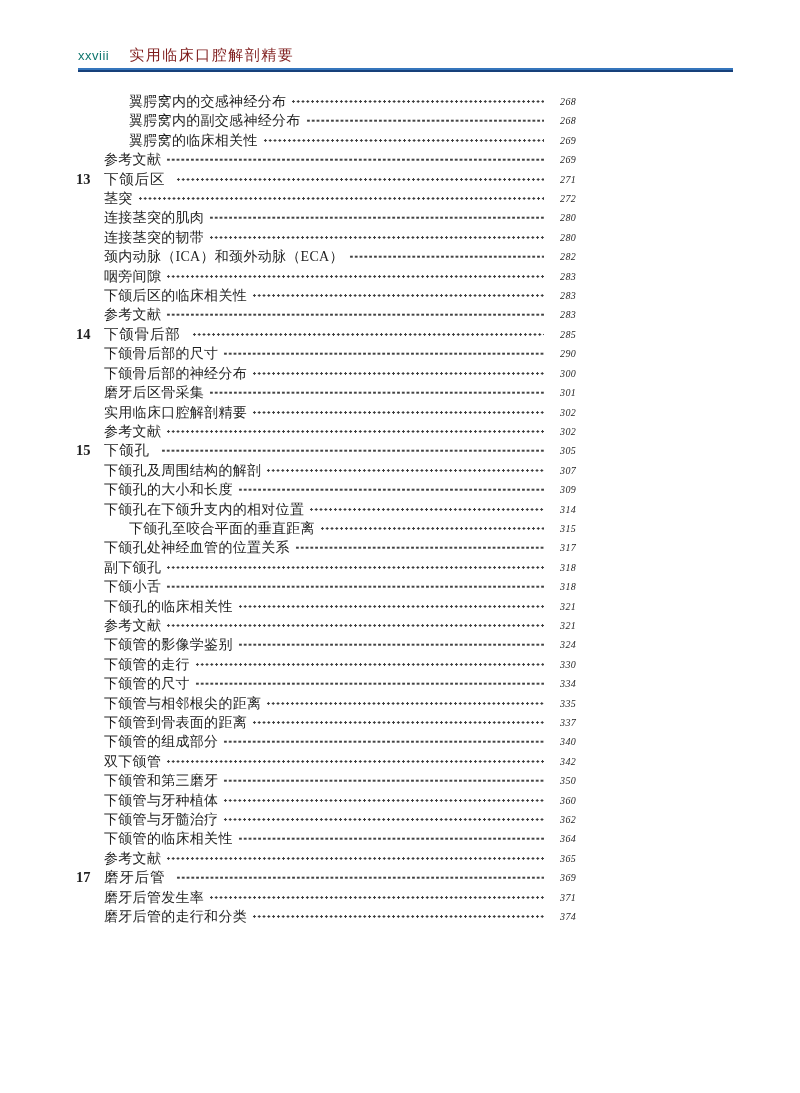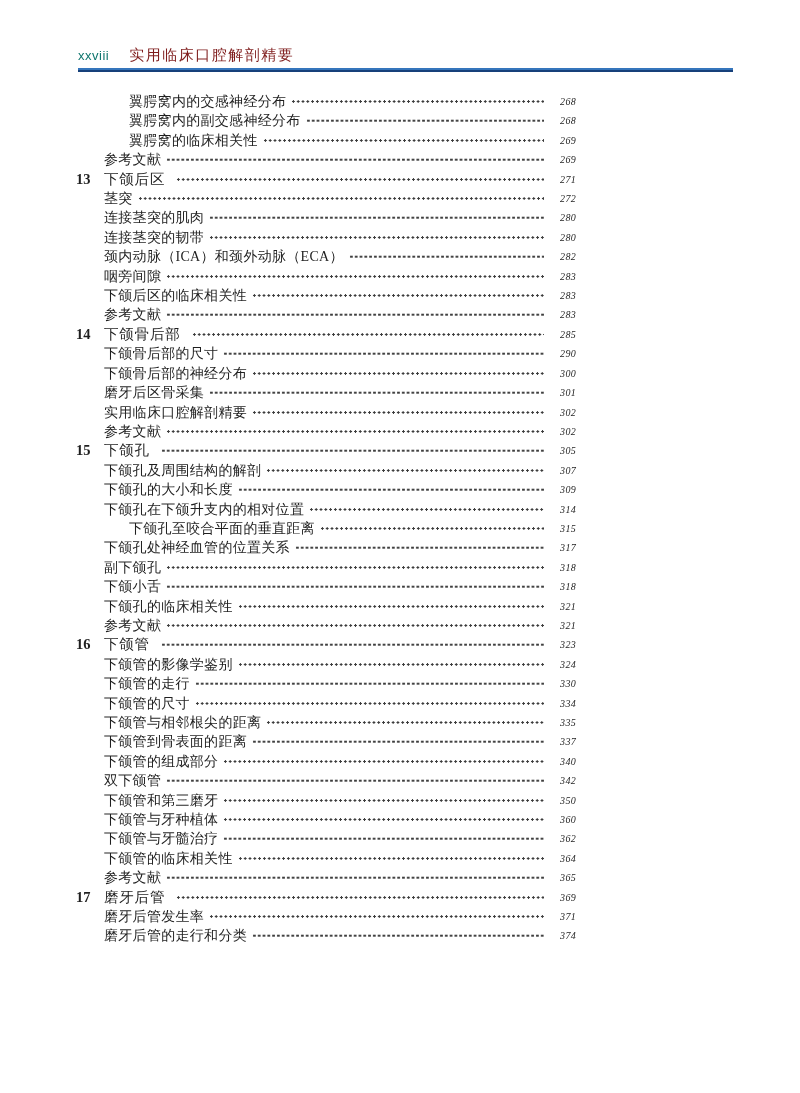--- a/index.html
+++ b/index.html
@@ -234,26 +234,20 @@
         <span class="title">下颌孔的临床相关性</span>
         <span class="leader"></span>
         <span class="page-no">321</span>
       </div>
       <div class="row lv2">
         <span class="num"></span>
         <span class="title">参考文献</span>
         <span class="leader"></span>
         <span class="page-no">321</span>
       </div>
-      <div class="row lv1">
-        <span class="num">16</span>
-        <span class="title">下颌管</span>
-        <span class="leader"></span>
-        <span class="page-no">323</span>
-      </div>
       <div class="row lv2">
         <span class="num"></span>
         <span class="title">下颌管的影像学鉴别</span>
         <span class="leader"></span>
         <span class="page-no">324</span>
       </div>
       <div class="row lv2">
         <span class="num"></span>
         <span class="title">下颌管的走行</span>
         <span class="leader"></span>

